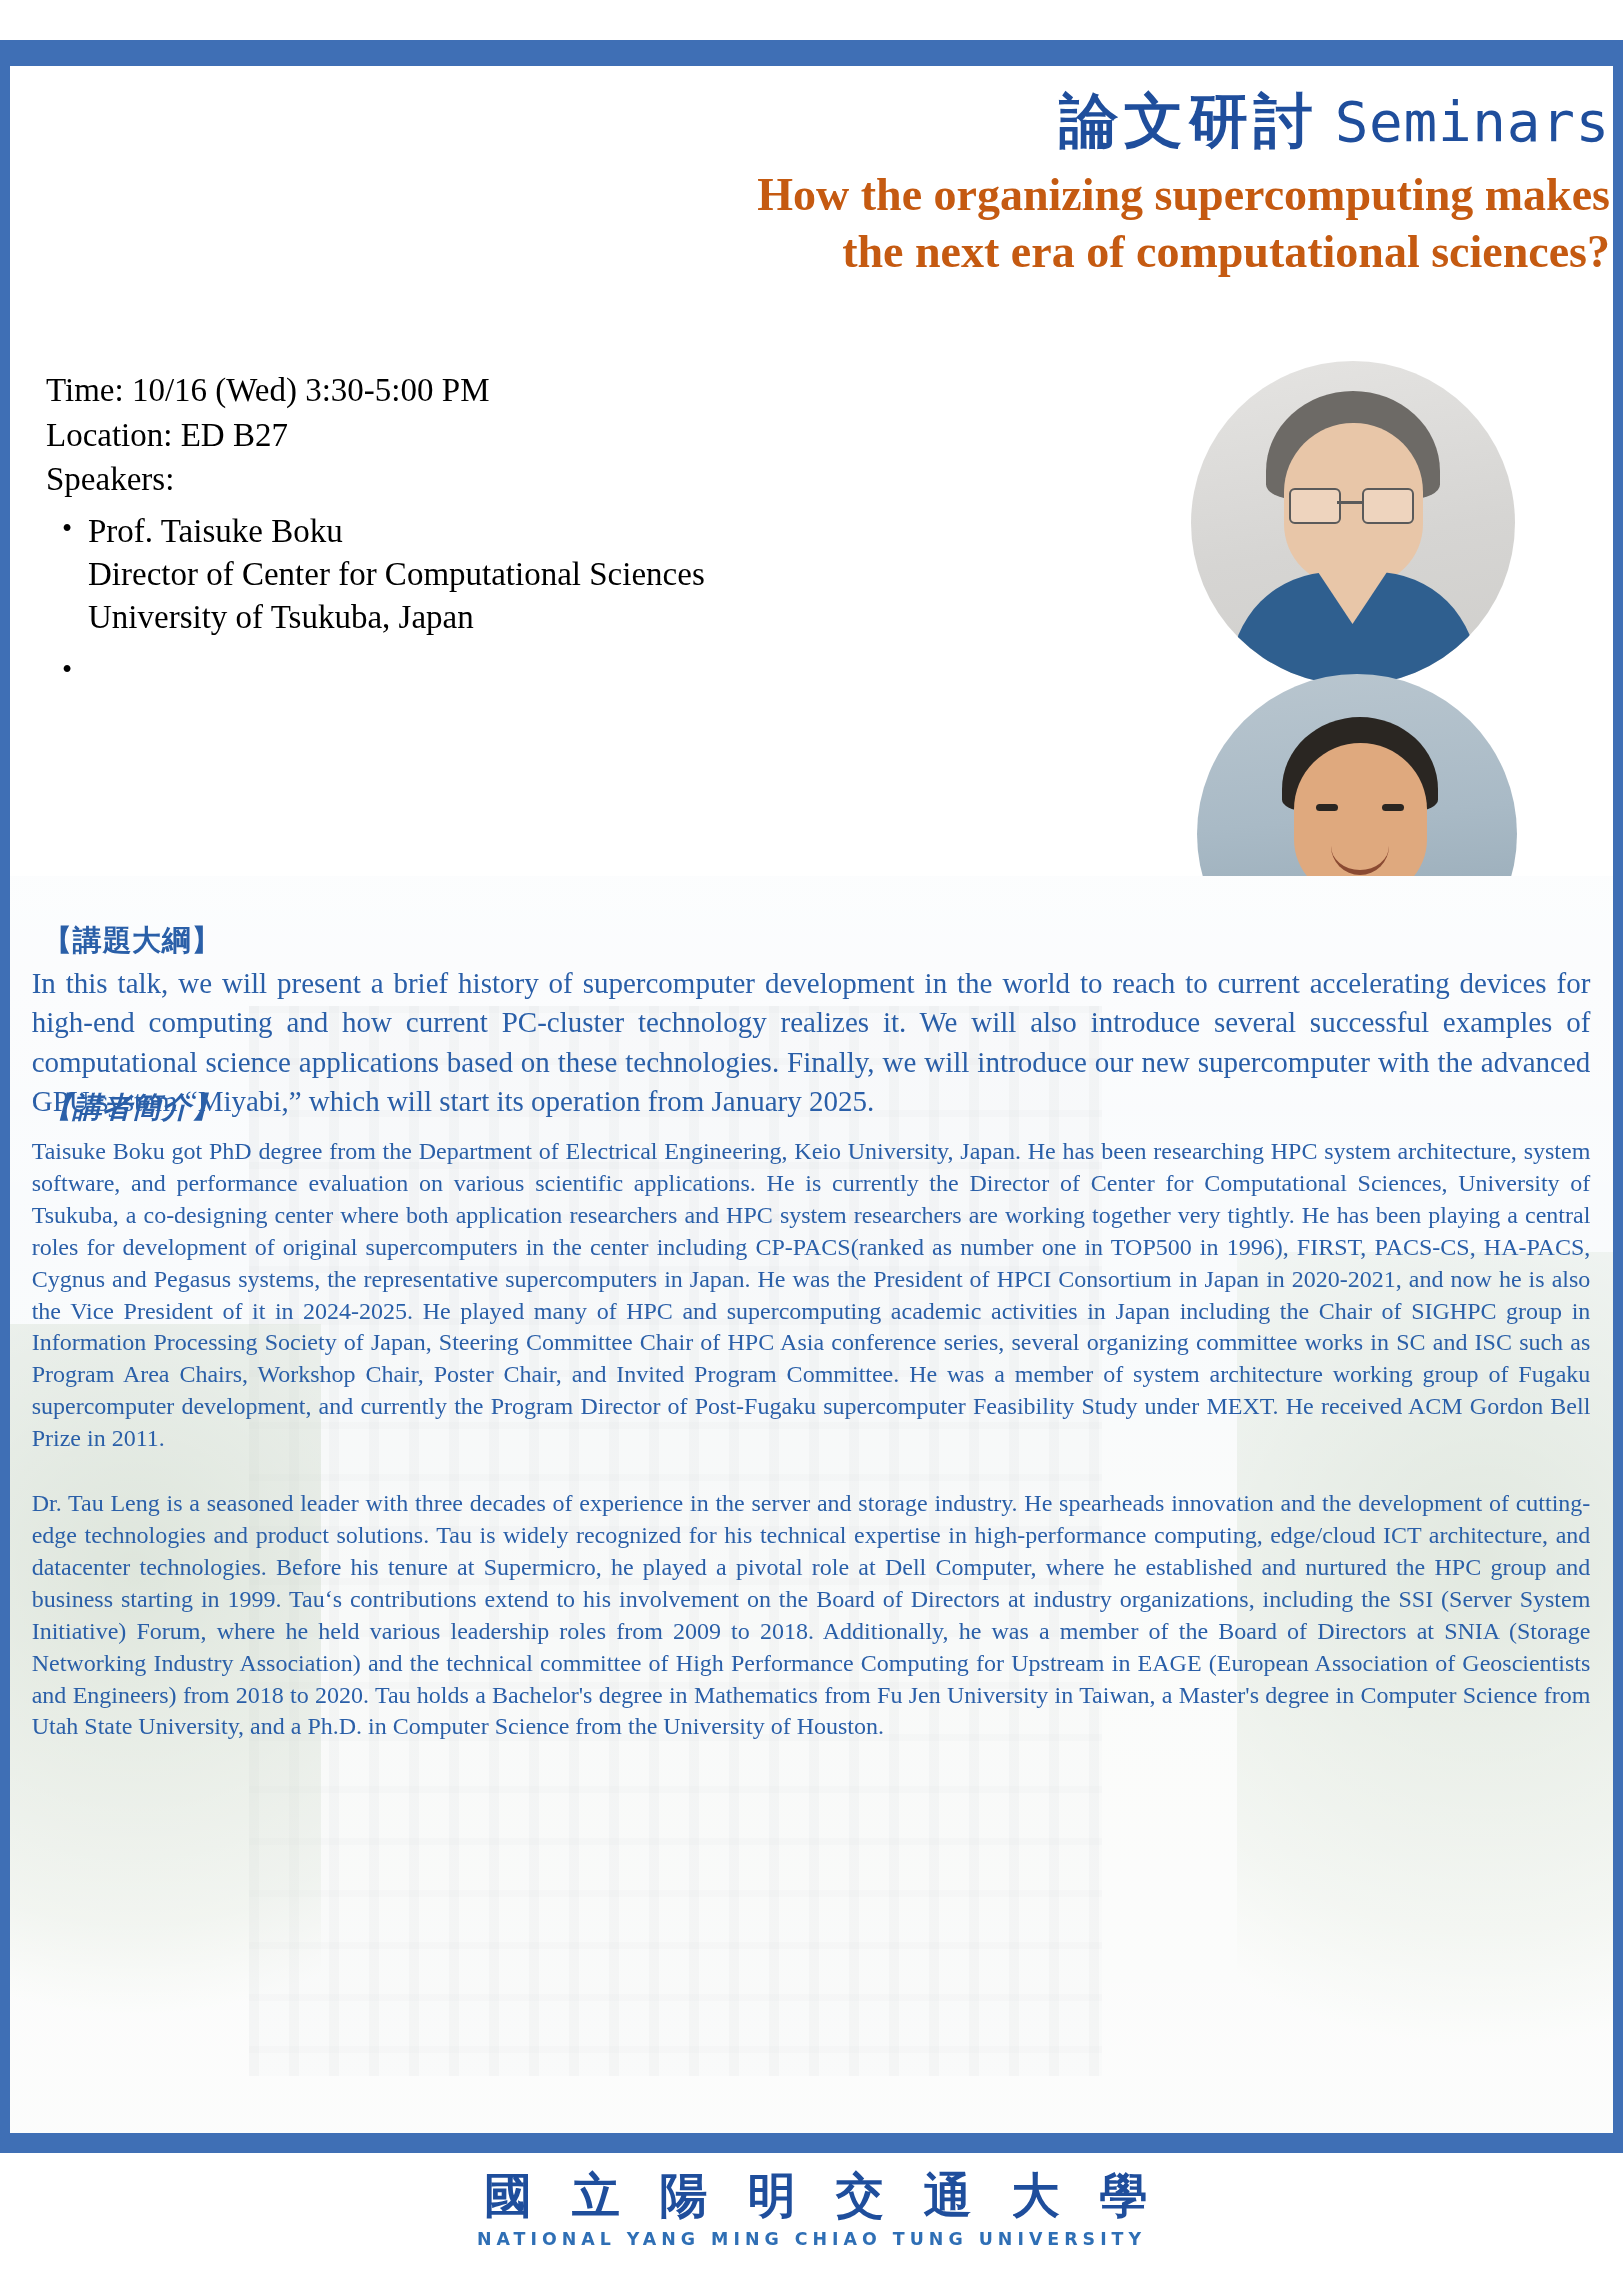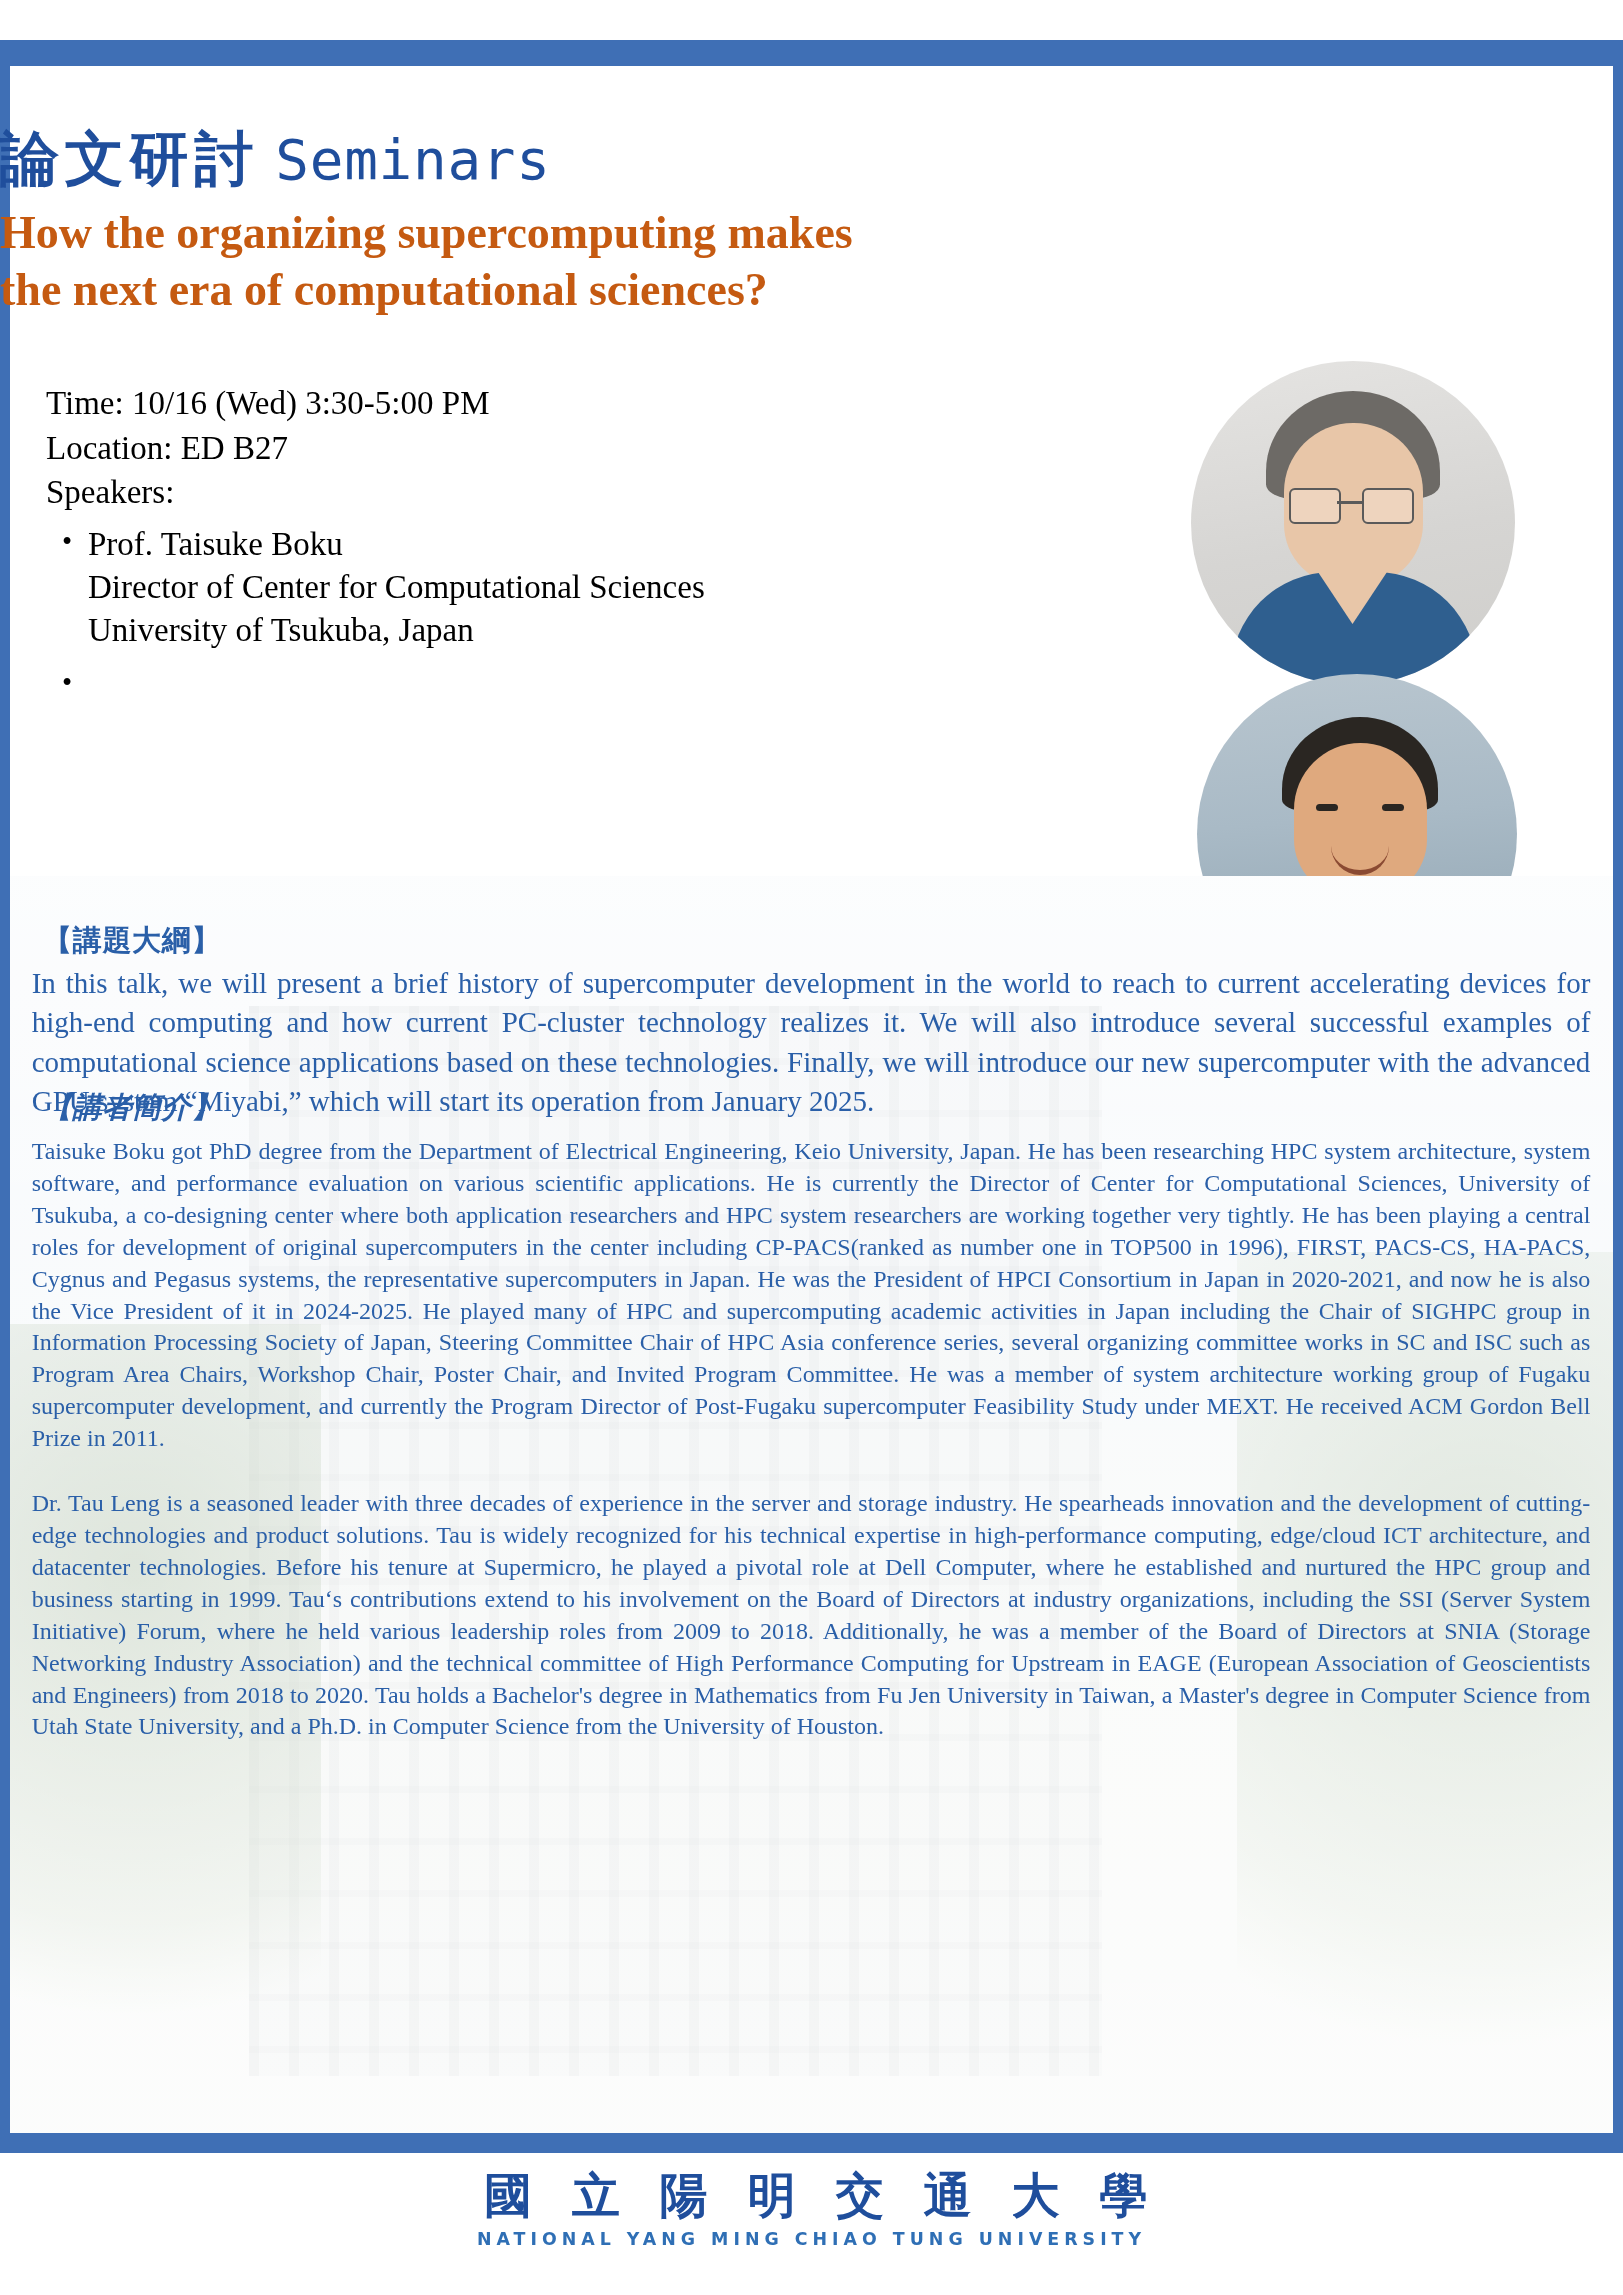--- a/index.html
+++ b/index.html
@@ -51,22 +51,21 @@
     height: 2113px;
     background: #3f6fb5;
   }
 
   
   .header {
     position: absolute;
     top: 87px;
     left: 0;
     width: 1610px;
-    text-align: left;
-    margin-top: 38px;
+    text-align: right;
   }
   .seminars-line {
     font-size: 59px;
     letter-spacing: 1.4px;
     color: #1f4e9c;
     line-height: 1.15;
     white-space: nowrap;
   }
   .seminars-cjk {
     font-family: "DejaVu Serif", "Liberation Serif", serif;
@@ -84,21 +83,21 @@
     font-size: 46px;
     font-weight: 700;
     color: #c55a11;
     line-height: 1.22;
     font-family: "Liberation Serif", serif;
   }
 
   
   .info {
     position: absolute;
-    top: 383px;
+    top: 370px;
     left: 46px;
     width: 1113px;
     font-size: 33px;
     line-height: 1.22;
     color: #000000;
   }
   .info .line {
     margin: 0 0 4.3px 0;
     white-space: nowrap;
   }

